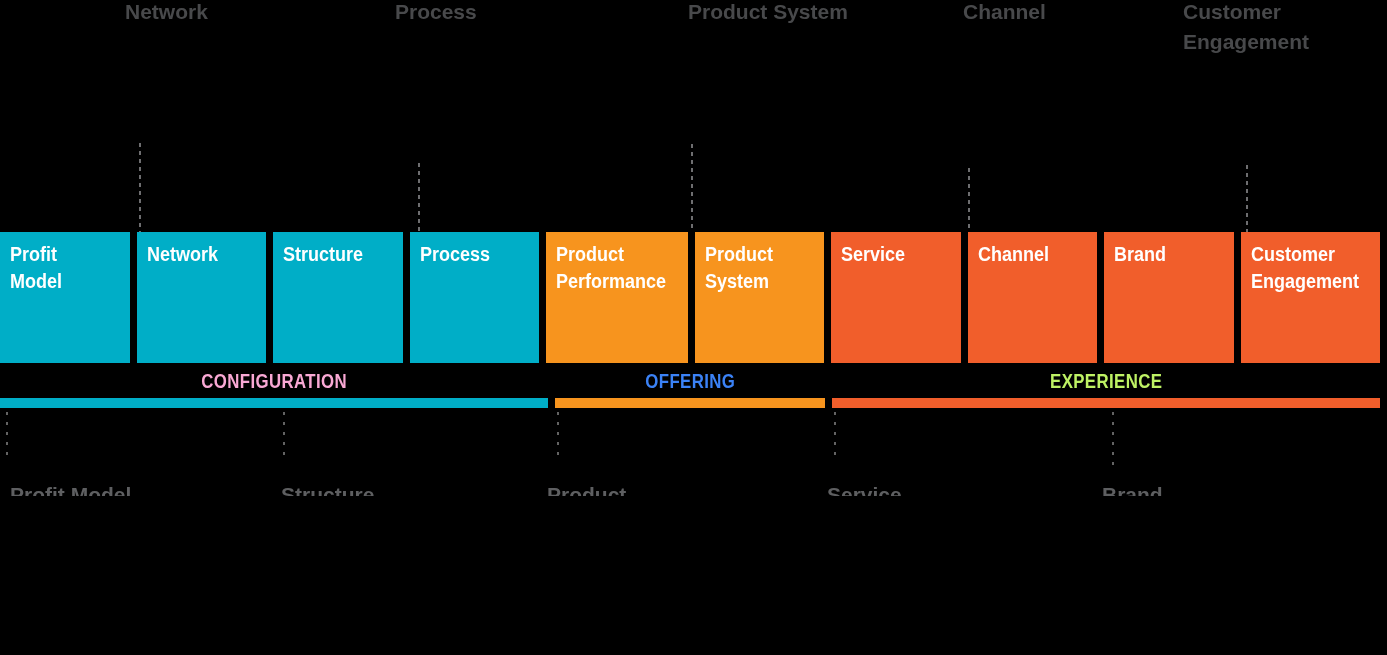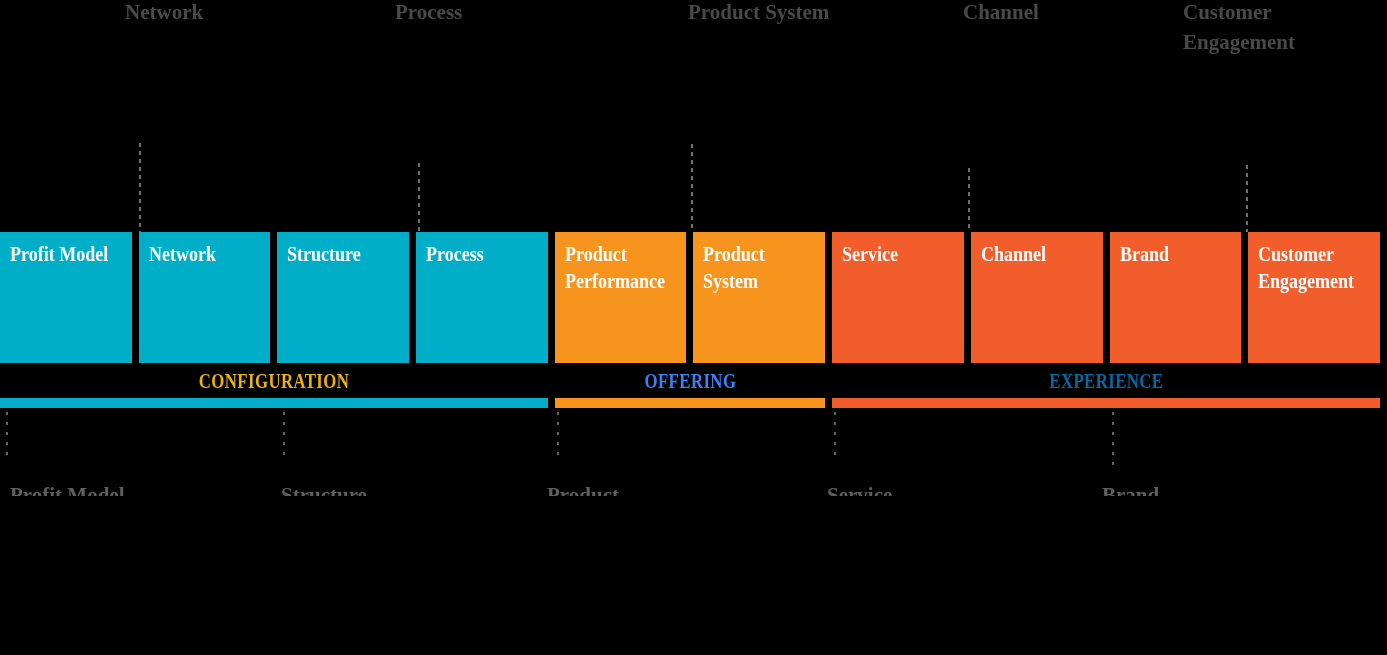--- a/index.html
+++ b/index.html
@@ -3,21 +3,21 @@
 <meta charset="utf-8">
 <style>
   * { margin: 0; padding: 0; box-sizing: border-box; }
   html, body { background: #000; }
   .canvas {
     position: relative;
     width: 1387px;
     height: 496px;
     background: #000000;
     overflow: hidden;
-    font-family: Liberation Serif, serif;
+    font-family: Liberation Sans, sans-serif;
   }
 
   
   .g-label {
     position: absolute;
     font-size: 21px;
     font-weight: bold;
     line-height: 30px;
     color: #48494B;
     white-space: nowrap;
@@ -73,23 +73,23 @@
   }
   .cat-label .txt {
     display: inline-block;
     font-size: 21px;
     font-weight: bold;
     letter-spacing: 0.5px;
     transform: scaleX(0.8);
     transform-origin: 50% 50%;
     white-space: nowrap;
   }
-  .cat-label.teal   { color: #eab308; }
+  .cat-label.teal   { color: #f9a8d4; }
   .cat-label.orange { color: #3b82f6; }
-  .cat-label.red    { color: #0369a1; text-align: center; }
+  .cat-label.red    { color: #bef264; text-align: center; }
   .bar {
     position: absolute;
     top: 398px;
     height: 10px;
   }
   .bar.teal   { background: #00AEC7; }
   .bar.orange { background: #F7941E; }
   .bar.red    { background: #F15E2B; }
 </style>
 </head>

